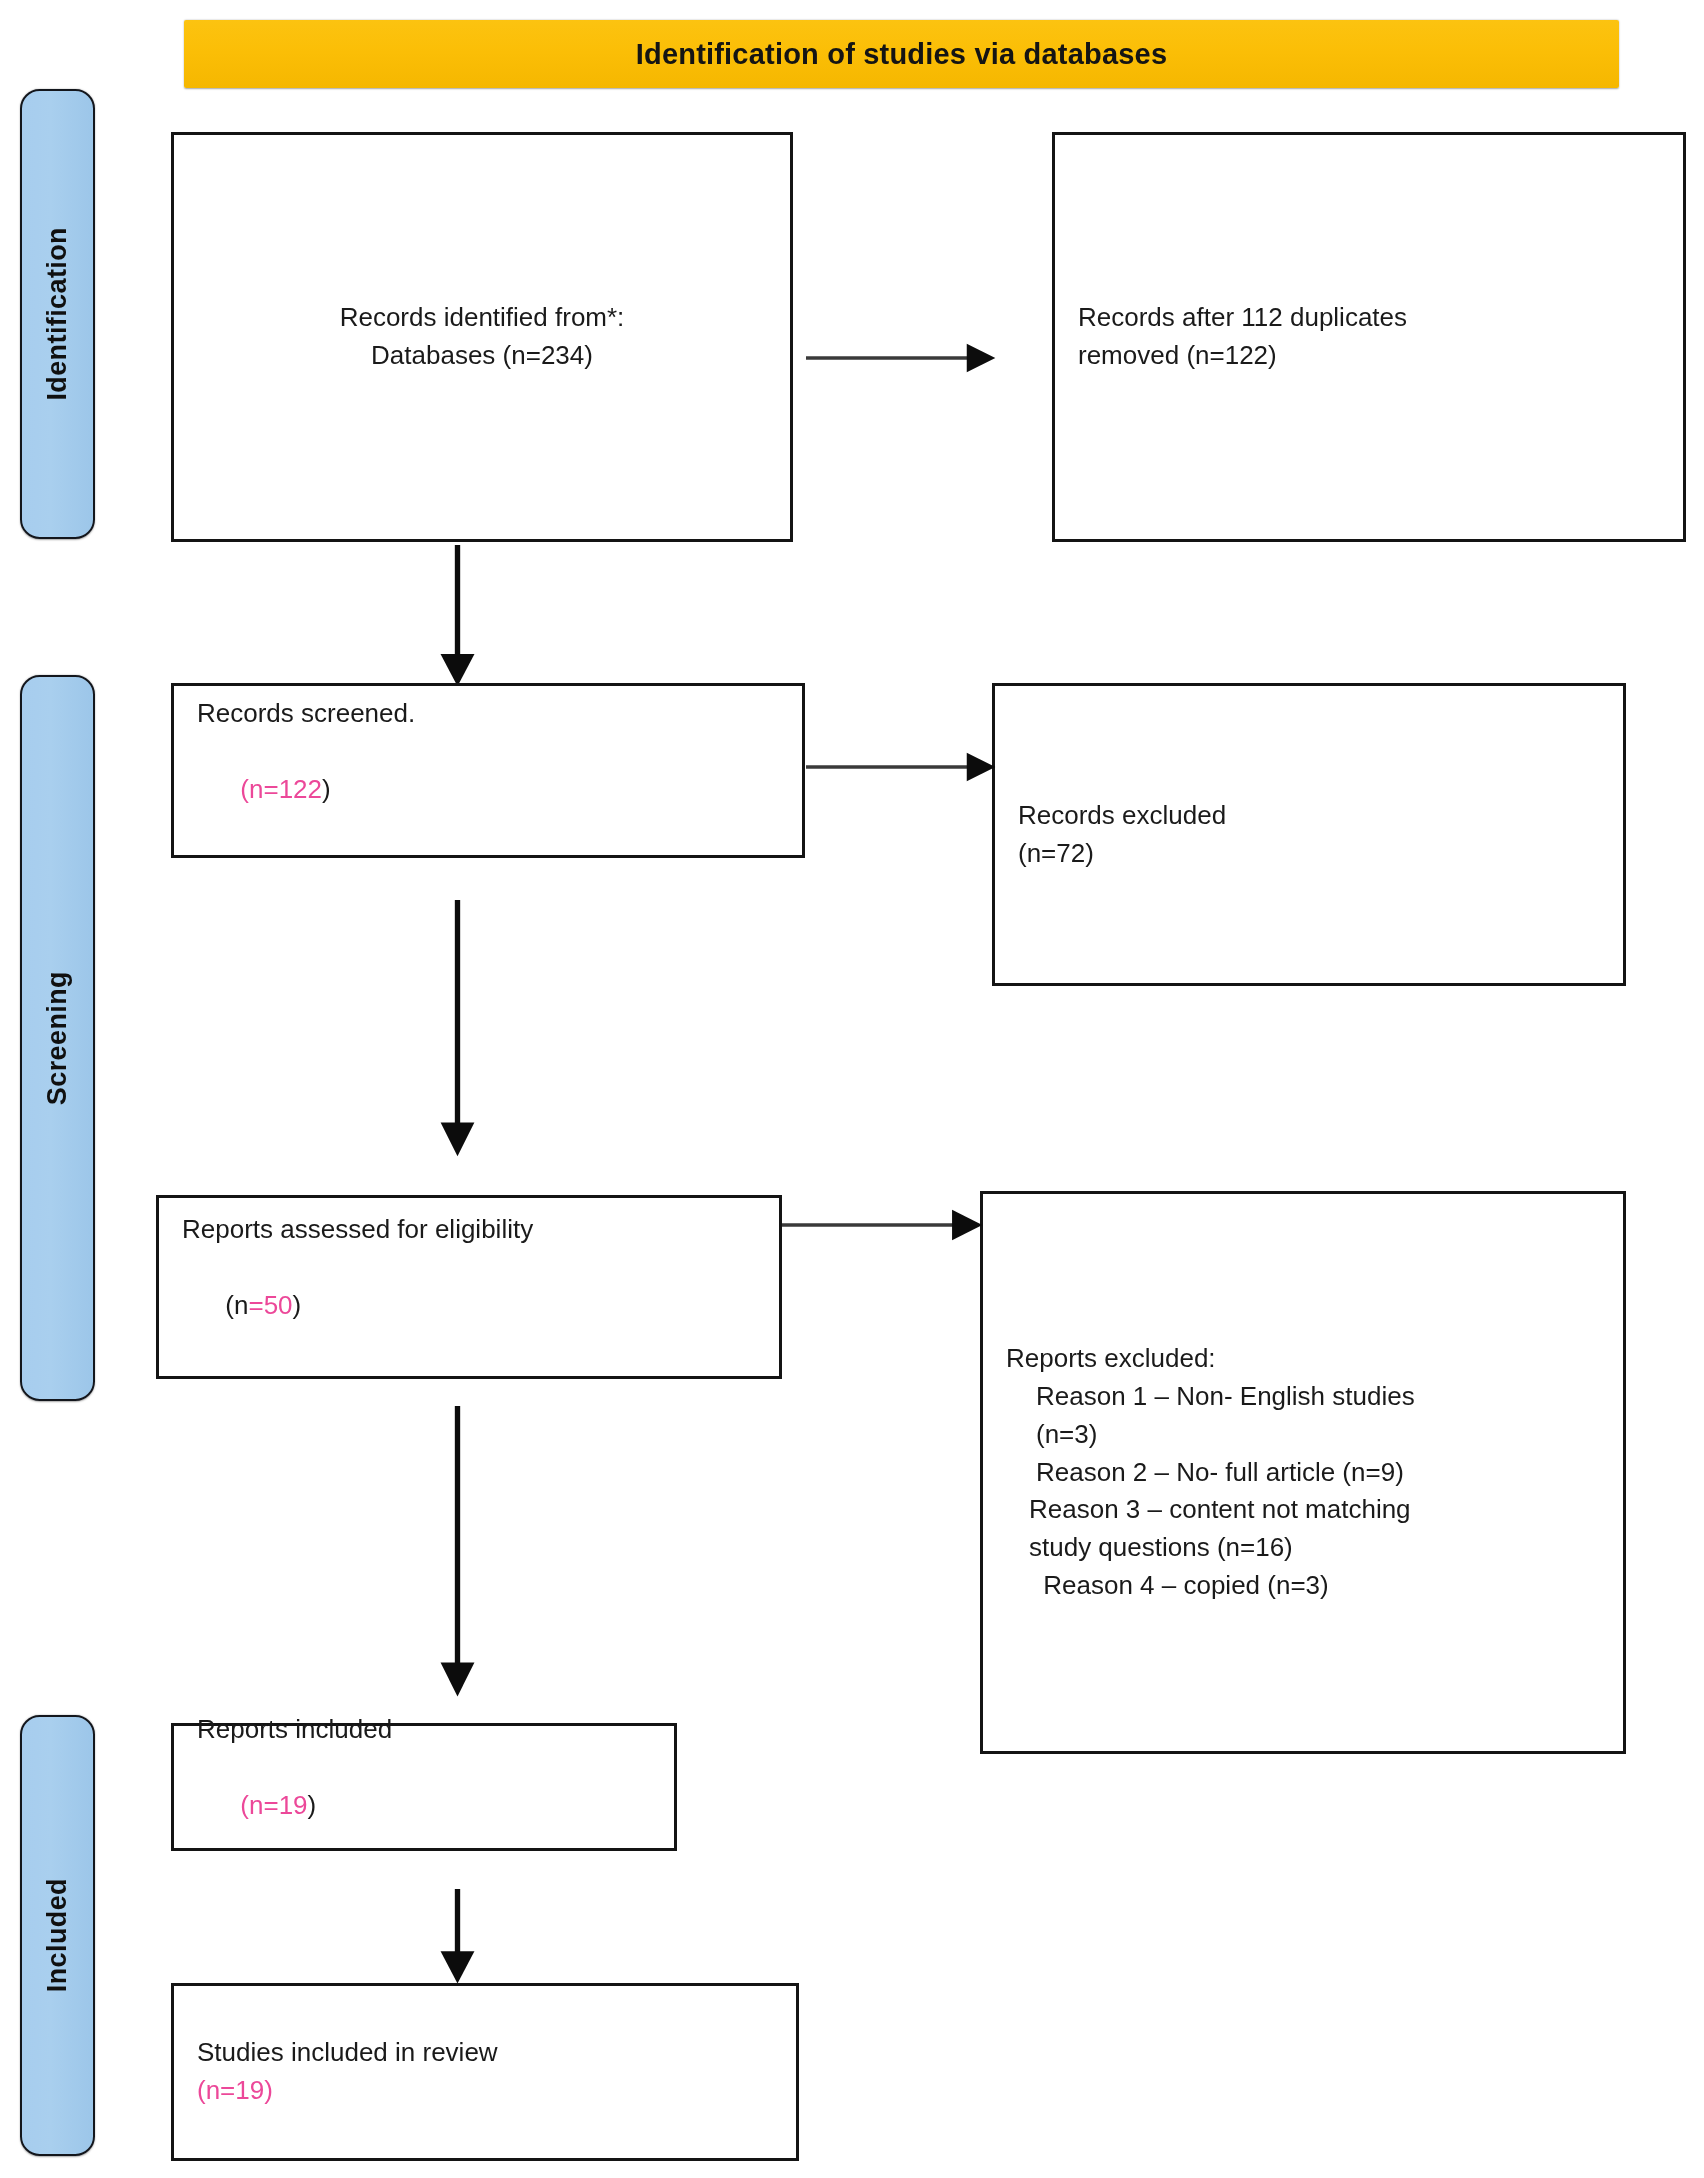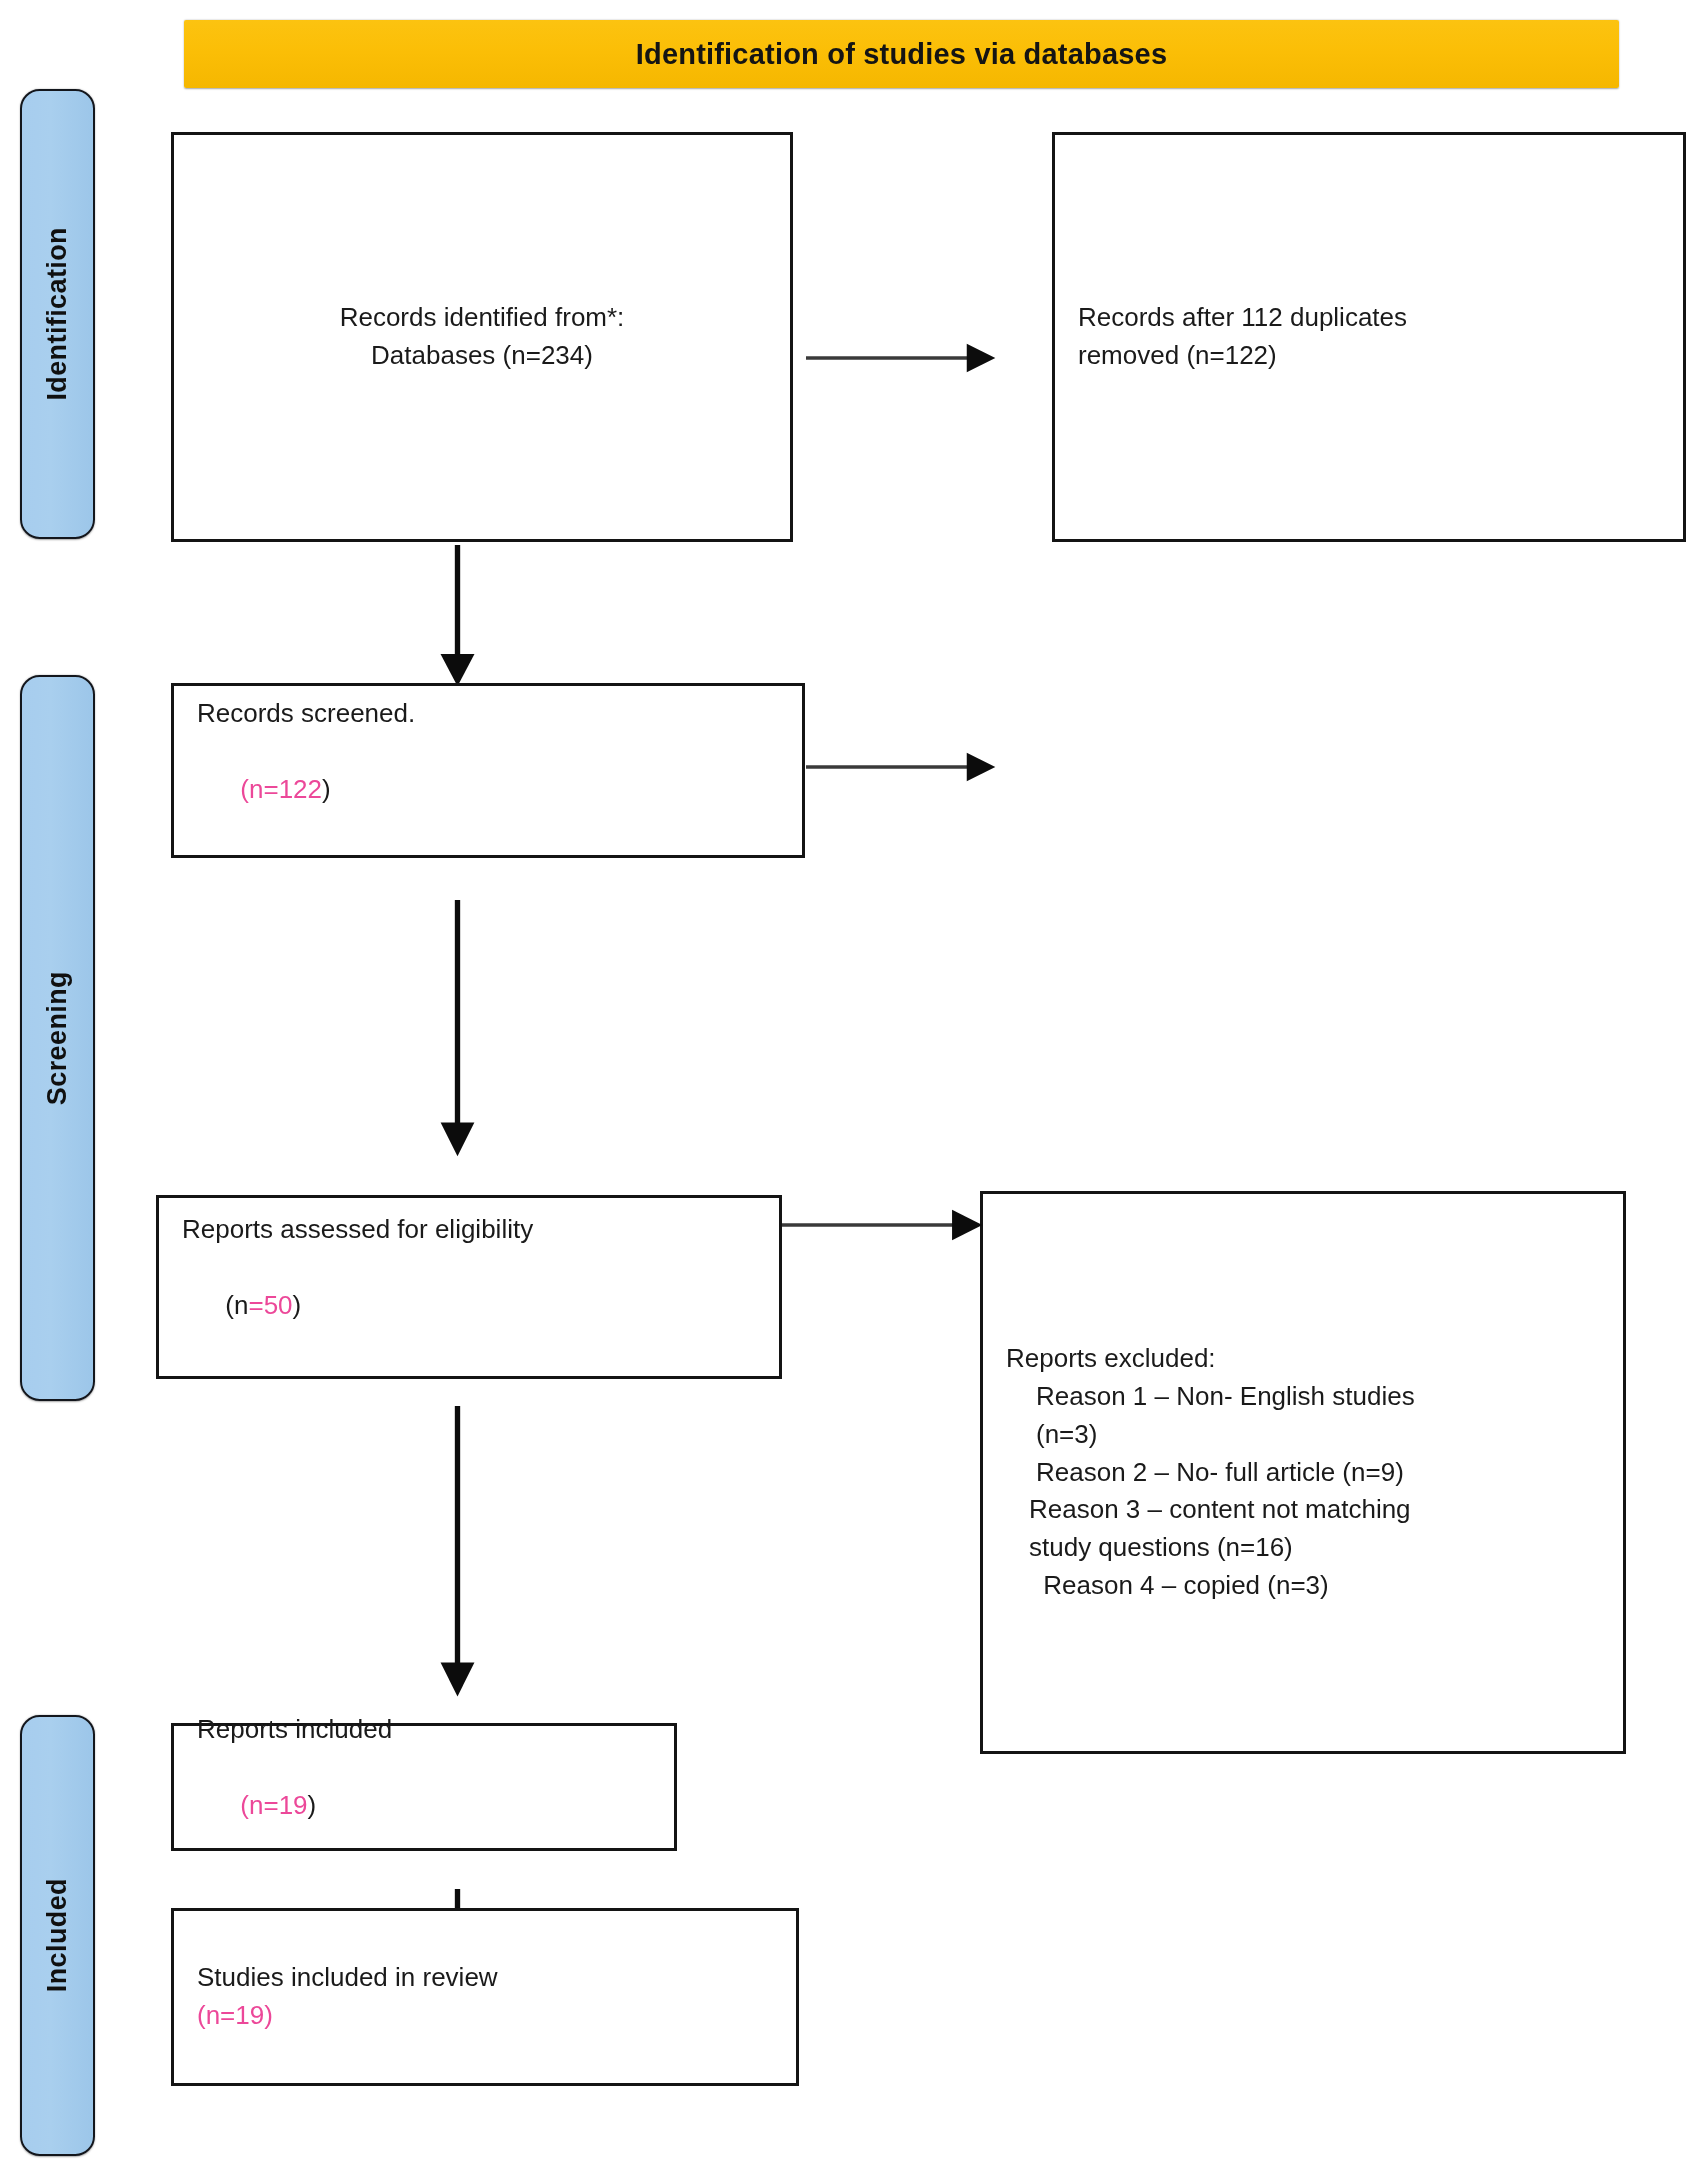--- a/index.html
+++ b/index.html
@@ -136,20 +136,24 @@
     </svg>
   </div>
 
   <div class="box lefted" style="left:171px; top:683px; width:634px; height:175px;">
     <div class="line">Records screened.</div>
     <div class="line">
       <span class="red">(n=122</span><span>)</span>
     </div>
   </div>
 
+  <div class="box lefted" style="left:992px; top:683px; width:634px; height:303px;">
+    <div class="line">Records excluded</div>
+    <div class="line">(n=72)</div>
+  </div>
 
   <div class="conn" style="left:806px; top:749px;">
     <svg width="192" height="36" viewBox="0 0 215 40">
       <line x1="0" y1="20" x2="185" y2="20" stroke="#3a3a3a" stroke-width="4"></line>
       <polygon points="180,4 212,20 180,36" fill="#0c0c0c"></polygon>
     </svg>
   </div>
 
   <div class="conn" style="left:435px; top:900px;">
     <svg width="45" height="258" viewBox="0 0 50 290">
@@ -196,19 +200,19 @@
     </div>
   </div>
 
   <div class="conn" style="left:435px; top:1889px;">
     <svg width="45" height="98" viewBox="0 0 50 110">
       <line x1="25" y1="0" x2="25" y2="78" stroke="#0c0c0c" stroke-width="6"></line>
       <polygon points="6,70 44,70 25,106" fill="#0c0c0c"></polygon>
     </svg>
   </div>
 
-  <div class="box lefted" style="left:171px; top:1908px; width:628px; height:178px;">
+  <div class="box lefted" style="left:171px; top:1983px; width:628px; height:178px;">
     <div class="line">Studies included in review</div>
     <div class="line red">(n=19)</div>
   </div>
 
 </div>
 
 
 </body></html>

